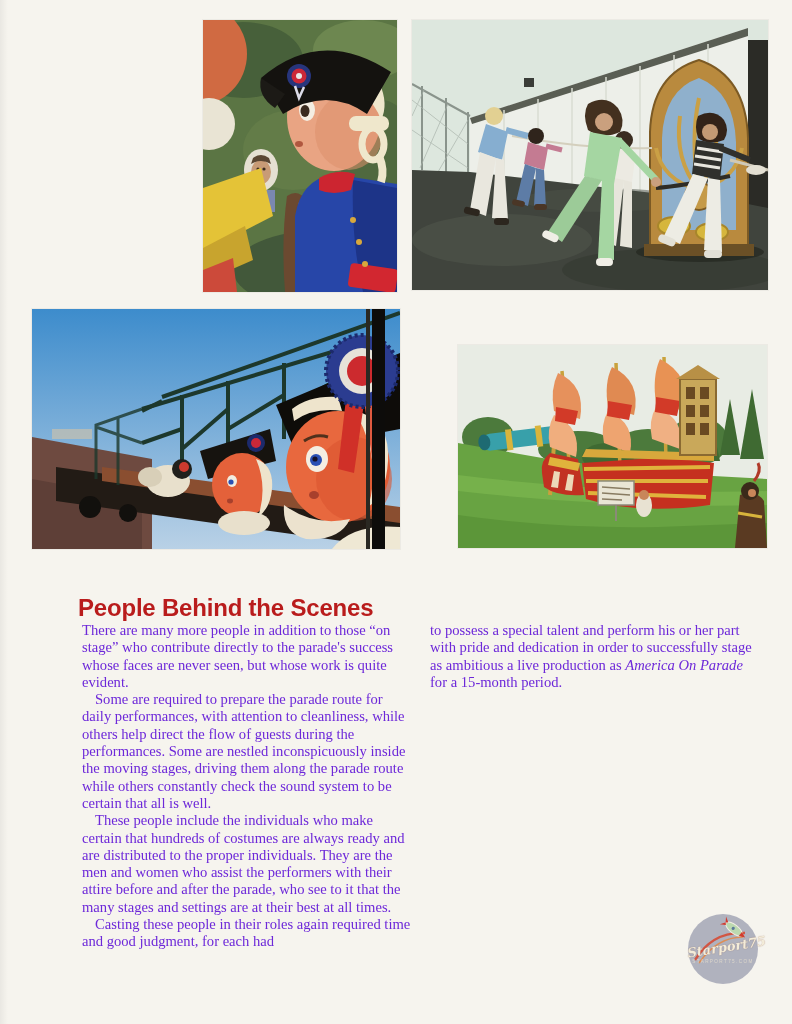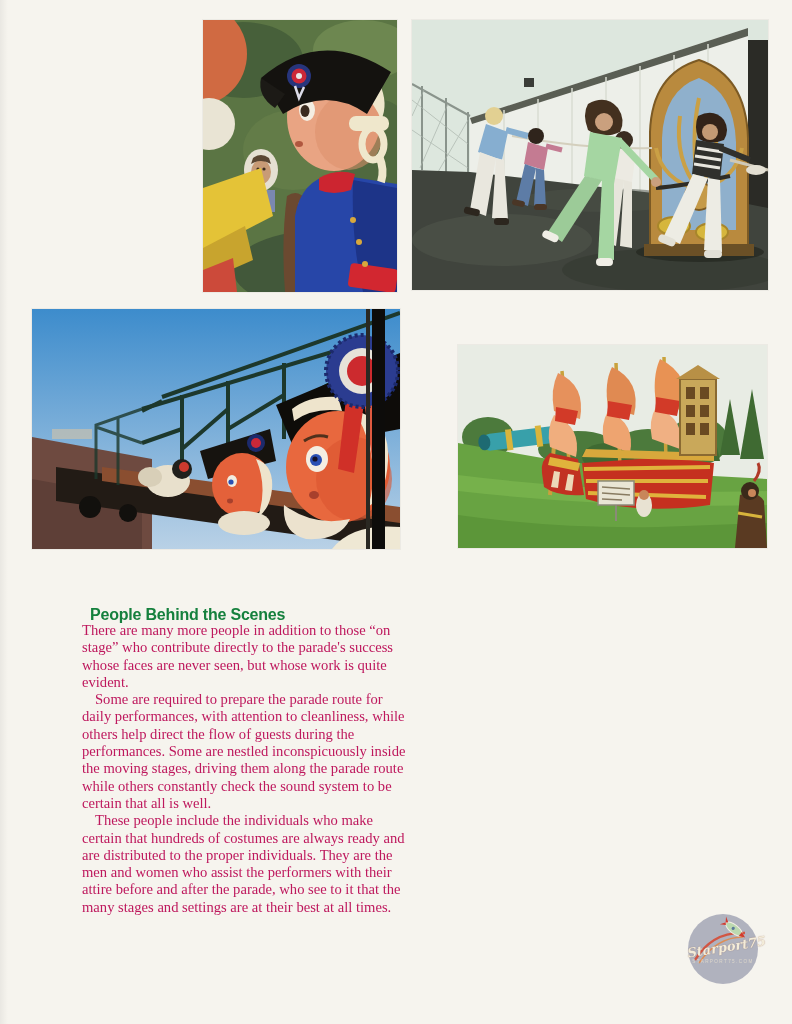--- a/index.html
+++ b/index.html
@@ -18,26 +18,26 @@
   .photo{position:absolute;overflow:hidden;box-shadow:0 0 0 1px rgba(0,0,0,0.04);}
   .photo svg{display:block;width:100%;height:100%;}
   #photo-soldier   {left:203px;top:20px;width:194px;height:272px;}
   #photo-pulling   {left:412px;top:20px;width:356px;height:270px;}
   #photo-trailer   {left:32px;top:309px;width:368px;height:240px;}
   #photo-ship      {left:458px;top:345px;width:309px;height:203px;}
 
   .headline{
     position:absolute;left:78px;top:594px;
     font-family:"Liberation Sans",sans-serif;
-    font-weight:700;font-size:16px;letter-spacing:-0.2px;
-    color:#15803d;margin:12px;
+    font-weight:700;font-size:24px;letter-spacing:-0.2px;
+    color:#b91c1c;margin:0;
   }
   .body-col{
     position:absolute;top:622px;
-    font-size:14.6px;line-height:17.3px;color:#be185d;
+    font-size:14.6px;line-height:17.3px;color:#6d28d9;
     text-align:left;
   }
   #col-left{left:82px;width:332px;}
   #col-right{left:430px;width:330px;}
   .body-col p{margin:0;}
   .body-col p.indent{text-indent:13px;}
   .ital{font-style:italic;}
 
   .watermark{
     position:absolute;left:687px;top:913px;width:72px;height:72px;
@@ -378,23 +378,25 @@
       </g>
     </svg>
   </figure>
 
   <h2 class="headline">People Behind the Scenes</h2>
 
   <div class="body-col" id="col-left">
     <p>There are many more people in addition to those “on stage” who contribute directly to the parade's success whose faces are never seen, but whose work is quite evident.</p>
     <p class="indent">Some are required to prepare the parade route for daily performances, with attention to cleanliness, while others help direct the flow of guests during the performances. Some are nestled inconspicuously inside the moving stages, driving them along the parade route while others constantly check the sound system to be certain that all is well.</p>
     <p class="indent">These people include the individuals who make certain that hundreds of costumes are always ready and are distributed to the proper individuals. They are the men and women who assist the performers with their attire before and after the parade, who see to it that the many stages and settings are at their best at all times.</p>
+    <p class="indent">Casting these people in their roles again required time and good judgment, for each had</p>
   </div>
 
   <div class="body-col" id="col-right">
+    <p><span>to possess a special talent and perform his or her part with pride and dedication in order to successfully stage as ambitious a live production as </span><span class="ital">America On Parade</span><span> for a 15-month period.</span></p>
   </div>
 
   <div class="watermark">
     <svg width="72" height="72" viewBox="0 0 72 72">
       <circle cx="36" cy="36" r="35" fill="#82859f" opacity="0.6"></circle>
       <path d="M8,47 Q26,18 58,20" stroke="#d8452e" stroke-width="2.4" fill="none" opacity="0.85"></path>
       <path d="M12,50 Q30,24 56,24" stroke="#e8853c" stroke-width="1.6" fill="none" opacity="0.8"></path>
       <g transform="translate(47,16) rotate(38)">
         <ellipse cx="0" cy="0" rx="10" ry="4.2" fill="#bcd9b0" stroke="#f2efe4" stroke-width="1"></ellipse>
         <path d="M8,-2.6 L14,0 L8,2.6 Z" fill="#d23b2e"></path>

